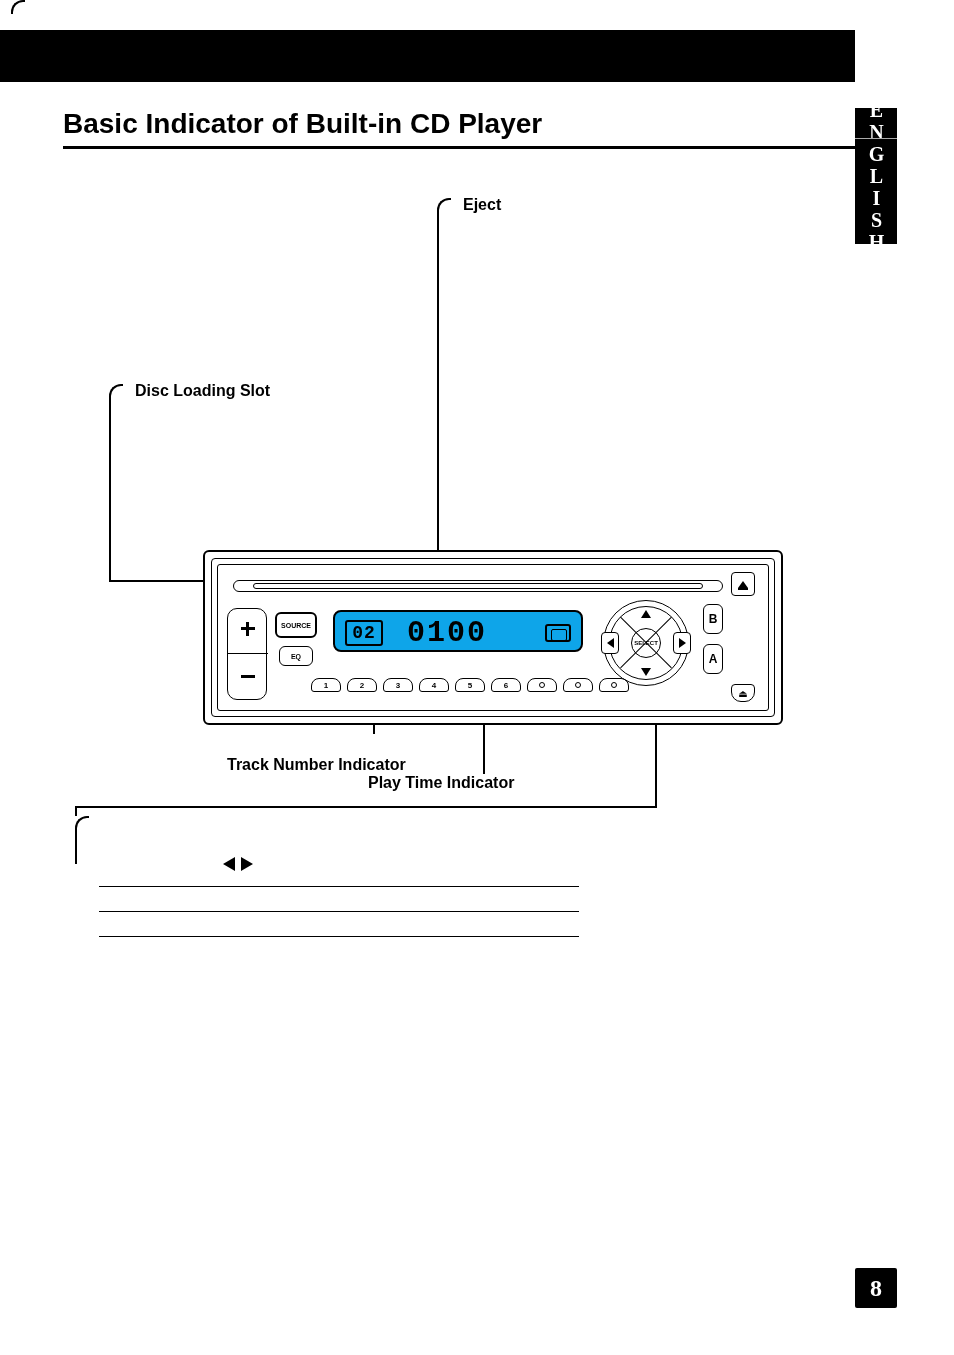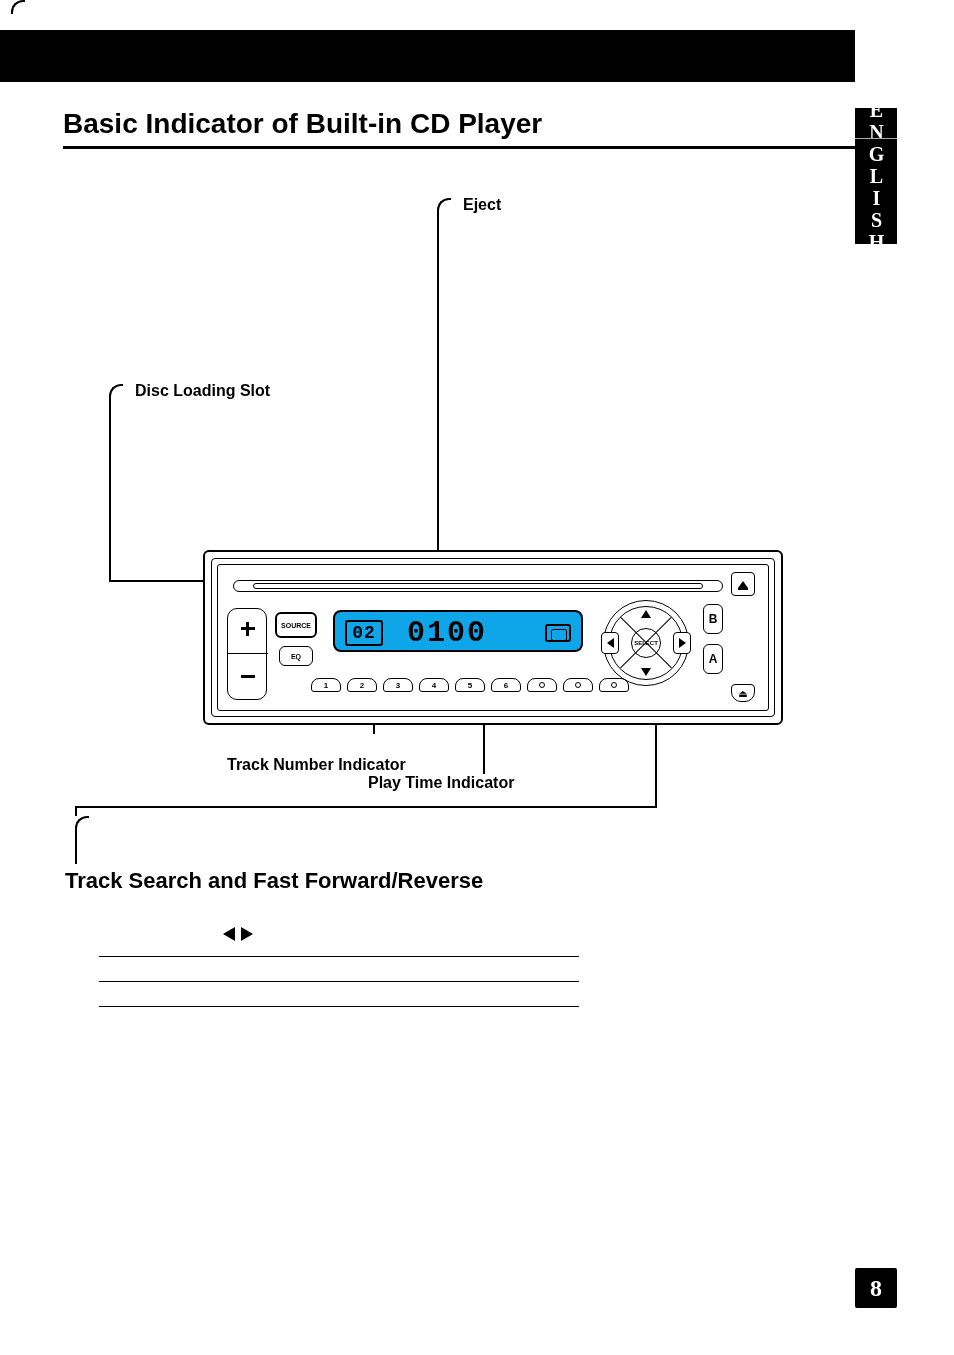--- a/index.html
+++ b/index.html
@@ -239,21 +239,20 @@
       </div>
 
     </div>
   </div>
 
   <div class="instr-leader-r" style="left:11px; top:0; position:absolute;"></div>
 
   <div class="instr">
     <div style="position:absolute; left:10px; top:-8px; width:14px; height:14px; border-left:2px solid #000; border-top:2px solid #000; border-top-left-radius:12px;"></div>
     <div style="position:absolute; left:10px; top:6px; width:2px; height:34px; background:#000;"></div>
-    <div class="instr-h" style="margin-top:44px;">Track Search and Fast Forward/Reverse</div>
     <div class="instr-body">
       <div style="margin-left:124px;">
         <span class="tri-left"></span>
         <span class="tri-right"></span>
       </div>
       <div class="rule" style="margin-top:14px;"></div>
       <div class="rule"></div>
       <div class="rule"></div>
     </div>
   </div>

